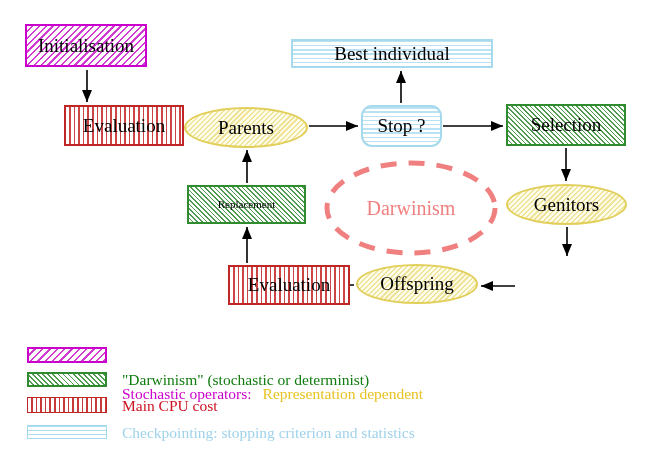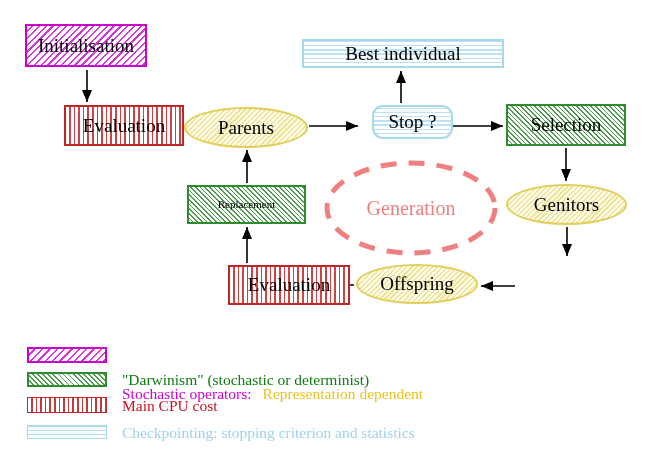--- a/index.html
+++ b/index.html
@@ -9,21 +9,21 @@
   }
   .layer{position:absolute;left:0;top:0;width:662px;height:471px;}
   .node{
     position:absolute;display:flex;align-items:center;justify-content:center;
     box-sizing:border-box;color:#000;font-size:19px;line-height:1.05;text-align:center;
     white-space:pre-line;
   }
   .box-magenta{border:2px solid #CC00CC;background:repeating-linear-gradient(135deg,#fff 0 3.2px,#D23BD2 3.2px 4.8px);}
   .box-red{border:2px solid #BF2626;background:repeating-linear-gradient(90deg,#fff 0 3px,#CC4444 3px 4.6px);margin-left:38px;}
   .box-green{border:2px solid #2E8B2E;background:repeating-linear-gradient(45deg,#fff 0 2.2px,#4E9A4E 2.2px 3.3px);}
-  .box-cyan{border:2px solid #A5D9EC;background:repeating-linear-gradient(0deg,#fff 0 2.8px,#BBE2F2 2.8px 4.2px);margin-left:11px;}
+  .box-cyan{border:2px solid #A5D9EC;background:repeating-linear-gradient(0deg,#fff 0 2.8px,#BBE2F2 2.8px 4.2px);}
   .ellipse-yellow{border:2px solid #E2CF5B;border-radius:50%;background:repeating-linear-gradient(135deg,#FFFDEB 0 2px,#F0E49C 2px 3.6px);text-align:center;}
   .rounded{border-radius:11px;}
   .generation-label{
     position:absolute;left:327px;top:194px;width:168px;height:28px;
     display:flex;align-items:center;justify-content:center;font-size:20px;
   }
   .legend-swatch{position:absolute;left:27px;width:80px;box-sizing:border-box;}
   .sw-magenta{border:2px solid #CC00CC;background:repeating-linear-gradient(135deg,#fff 0 3.5px,#D23BD2 3.5px 5.2px);}
   .sw-green{border:2px solid #2E8B2E;background:repeating-linear-gradient(45deg,#fff 0 2.4px,#4E9A4E 2.4px 3.6px);}
   .sw-red{border:1.5px solid #BF2626;background:repeating-linear-gradient(90deg,#fff 0 3px,#C83A3A 3px 4.6px);}
@@ -59,34 +59,34 @@
   </svg>
 
   <div class="node box-magenta" style="left:25px;top:24px;width:122px;height:43px;">Initialisation</div>
 
   <div class="node box-red" style="left:26px;top:105px;width:120px;height:41px;">Evaluation</div>
 
   <div class="node ellipse-yellow" style="left:184px;top:107px;width:124px;height:41px;">Parents</div>
 
   <div class="node box-cyan" style="left:291px;top:39px;width:202px;height:29px;">Best individual</div>
 
-  <div class="node box-cyan rounded" style="left:361px;top:105px;width:81px;height:34px;">Stop ?</div>
+  <div class="node box-cyan rounded" style="left:361px;top:105px;width:81px;height:42px;">Stop ?</div>
 
   <div class="node box-green" style="left:506px;top:104px;width:120px;height:42px;">Selection</div>
 
   <div class="node ellipse-yellow" style="left:506px;top:184px;width:121px;height:41px;">Genitors</div>
 
 
   <div class="node ellipse-yellow" style="left:356px;top:264px;width:122px;height:40px;">Offspring</div>
 
   <div class="node box-red" style="left:190px;top:265px;width:122px;height:40px;">Evaluation</div>
 
   <div class="node box-green" style="left:187px;top:185px;width:119px;height:39px;font-size:11px;">Replacement</div>
 
-  <div class="generation-label" style="color: rgb(240, 128, 128);">Generation</div>
+  <div class="generation-label" style="color: rgb(240, 128, 128);">Darwinism</div>
 
   <div class="legend-swatch sw-magenta" style="top:347px;height:16px;"></div>
   <div class="legend-swatch sw-green" style="top:372px;height:15px;"></div>
   <div class="legend-swatch sw-red" style="top:397px;height:16px;"></div>
   <div class="legend-swatch sw-cyan" style="top:425px;height:14px;"></div>
 
   <div class="legend-text" style="top:346px;margin-top:39px;">
     <span style="color: rgb(204, 0, 204);">Stochastic operators:</span><span class="part2" style="color: rgb(232, 194, 34);">Representation dependent</span>
   </div>
   <div class="legend-text" style="top:371px;">

